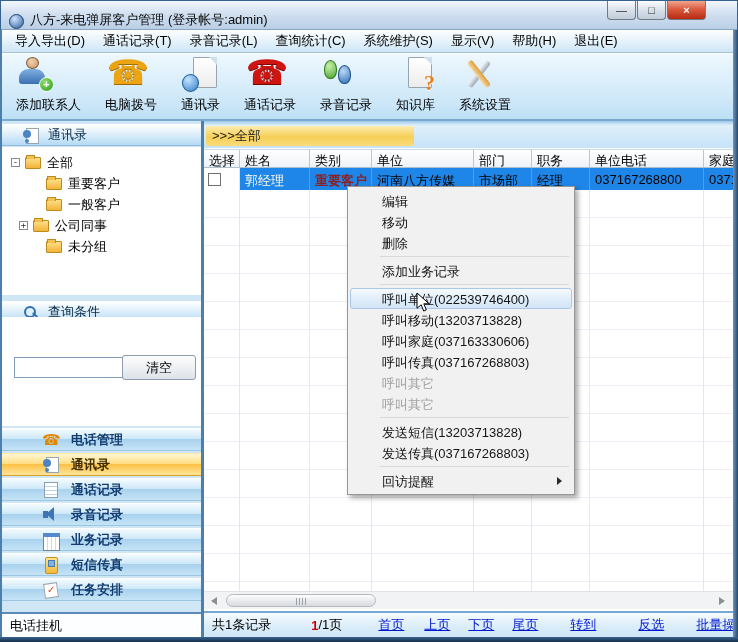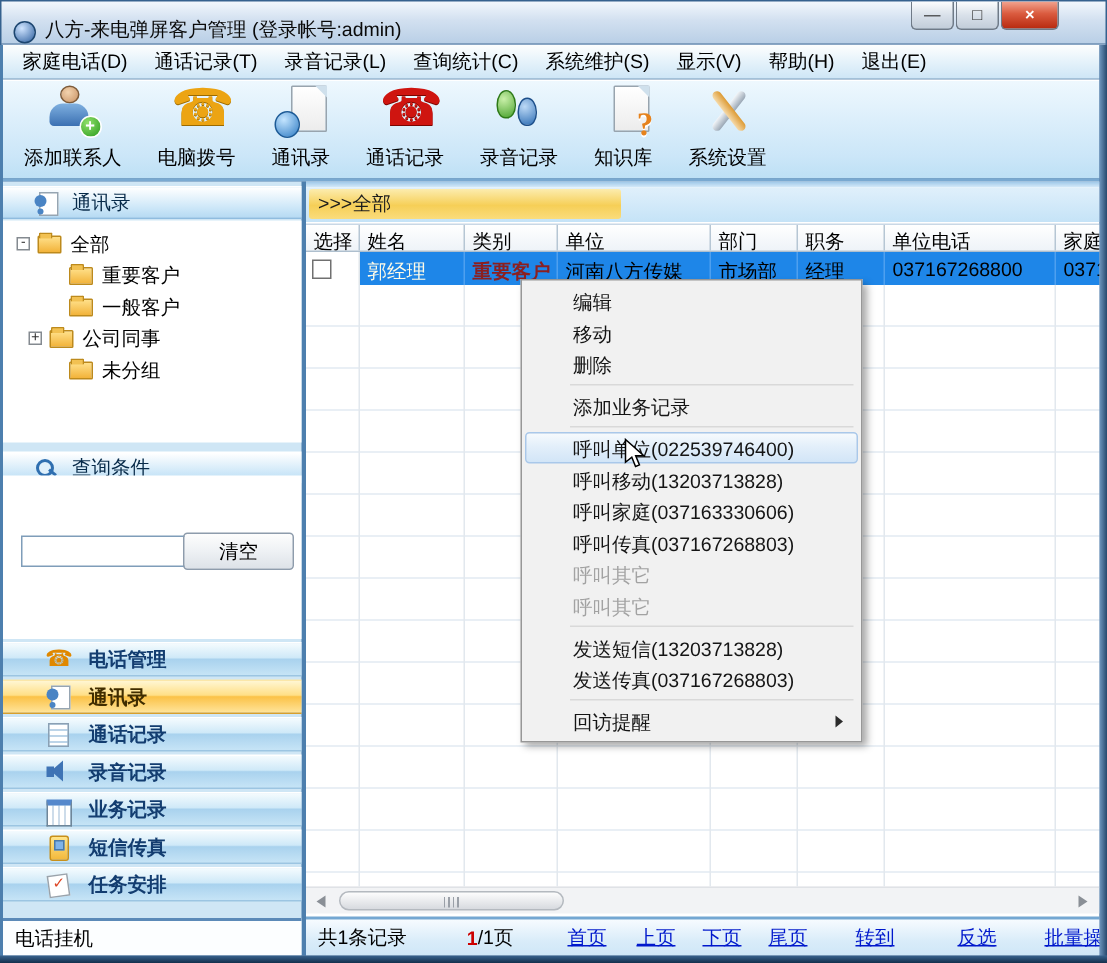--- a/index.html
+++ b/index.html
@@ -14,21 +14,21 @@
 .wbtn.min,.wbtn.max{width:29px}
 .wbtn.close{width:39px;background:linear-gradient(#f2a48f,#da5b3f 45%,#b82a10);color:#fff;font-weight:bold}
 .lborder{position:absolute;left:0;top:30px;width:2px;bottom:0;background:#4d7fae}
 .rborder{position:absolute;right:0;top:30px;width:5px;bottom:0;background:linear-gradient(90deg,#6e95bd,#27496e)}
 .bborder{position:absolute;left:0;bottom:0;height:5px;width:100%;background:linear-gradient(#39648f,#142f4c)}
 
 .menubar{position:absolute;left:2px;top:30px;width:731px;height:23px;background:linear-gradient(#fdfefe,#e3f1fa 55%,#cfe6f6);border-bottom:1px solid #a3c1d9;display:flex;align-items:center;padding-left:4px;color:#000}
 .menubar .mitem{padding:3px 9px;cursor:default}
 
 .toolbar{position:absolute;left:2px;top:53px;width:731px;height:68px;background:linear-gradient(#eef8fe,#cbe6f8 78%,#bde0f5);border-top:1px solid #fff;border-bottom:2px solid #79a9d1;display:flex;align-items:flex-end;padding:0 0 5px 14px;gap:24px}
-.tool{display:flex;flex-direction:column;align-items:center;gap:4px;cursor:default}
+.tool{display:flex;flex-direction:column;gap:4px;cursor:default}
 .tool .tlabel{color:#000;white-space:nowrap}
 .tico{position:relative;width:38px;height:36px}
 
 .ic-person .head{position:absolute;left:10px;top:1px;width:13px;height:12px;border-radius:50%;background:radial-gradient(circle at 40% 35%,#f3d3ae,#c89265);border:1px solid #7d5b3a}
 .ic-person .bodyp{position:absolute;left:3px;top:13px;width:26px;height:15px;border-radius:9px 9px 3px 3px;background:linear-gradient(#7fb0e0,#3b70b2)}
 .ic-person .plus{position:absolute;right:0;bottom:0;width:15px;height:15px;border-radius:50%;background:radial-gradient(circle at 35% 30%,#90e06b,#2a9a1c);border:1px solid #fff;color:#fff;font:bold 11px/13px "Liberation Sans",sans-serif;text-align:center}
 .ic-person .plus::before{content:"+"}
 .ic-phone-y::before{content:"☎";font-size:34px;line-height:36px;color:#eca413;text-shadow:0 1px 0 #9a6a00;position:absolute;left:2px;top:-2px}
 .ic-phone-r::before{content:"☎";font-size:34px;line-height:36px;color:#cf1510;text-shadow:0 1px 0 #7a0500;position:absolute;left:2px;top:-2px}
 .page{position:absolute;right:2px;top:1px;width:24px;height:31px;background:linear-gradient(#ffffff,#ececec);border:1px solid #98a4ae;border-radius:1px}
@@ -49,21 +49,21 @@
 .titem{display:flex;align-items:center;height:21px;cursor:default;color:#000}
 .titem .ind0{width:2px}.titem .ind1{width:22px}
 .expander{width:9px;height:9px;border:1px solid #848a90;background:#fff;font:9px/7px "DejaVu Sans Mono",monospace;text-align:center;color:#333;margin-right:5px;flex:0 0 auto}
 .noexp{width:15px;flex:0 0 auto}
 .folder{position:relative;width:16px;height:12px;background:linear-gradient(#ffe08a,#f2b33a);border:1px solid #bd8a1c;border-radius:1px;margin-right:6px;flex:0 0 auto}
 .folder::before{content:"";position:absolute;left:0;top:-3px;width:7px;height:3px;background:#f2c152;border:1px solid #bd8a1c;border-bottom:none;border-radius:1px 1px 0 0}
 .search-area{position:absolute;left:0;top:196px;width:199px;height:109px;background:#fff}
 .search-input{position:absolute;left:12px;top:40px;width:114px;height:21px;border:1px solid #7f9db9;background:#fff;font:13px "Liberation Sans",sans-serif;padding:0 3px}
 .clear-btn{position:absolute;left:120px;top:38px;width:74px;height:25px;border:1px solid #8e9cac;border-radius:3px;background:linear-gradient(#fdfdfd,#eef1f4 50%,#dde2e8);font:13px "Liberation Sans",sans-serif;color:#000;cursor:default}
 .nav{position:absolute;left:0;top:307px;width:199px}
-.nav-item{height:23px;margin-bottom:2px;background:linear-gradient(#f4fbfe,#cfe9f8 45%,#a9d2ee 50%,#c6e4f6);border-top:1px solid #fff;border-bottom:1px solid #9cc5e2;display:flex;align-items:center;padding-left:28px;gap:12px;color:#133d70;font-weight:bold;cursor:default}
+.nav-item{height:23px;margin-bottom:2px;background:linear-gradient(#f4fbfe,#cfe9f8 45%,#a9d2ee 50%,#c6e4f6);border-top:1px solid #fff;border-bottom:1px solid #9cc5e2;display:flex;align-items:center;padding-left:40px;gap:12px;color:#133d70;font-weight:bold;cursor:default}
 .nav-item.selected{background:linear-gradient(#fff6d2,#ffdf86 45%,#fbc247 50%,#ffe49a);border-top:1px solid #fbe7a9;border-bottom:1px solid #d99f2b;color:#402d00}
 .hook{position:absolute;left:0;top:491px;width:199px;height:25px;background:#fcfeff;border-top:2px solid #5c8ab8;display:flex;align-items:center;padding-left:8px;color:#000}
 
 .mi{position:relative;width:17px;height:15px;flex:0 0 auto}
 .mi-contact::before{content:"";position:absolute;right:0;top:0;width:11px;height:14px;background:#fff;border:1px solid #96a5b2}
 .mi-contact::after{content:"";position:absolute;left:1px;top:2px;width:8px;height:8px;border-radius:50%;background:#4a84c4;box-shadow:0 7px 0 -2px #4a84c4}
 .mi-search::before{content:"";position:absolute;left:2px;top:1px;width:8px;height:8px;border:2px solid #2f6fb0;border-radius:50%;background:#dff0fb}
 .mi-search::after{content:"";position:absolute;left:10px;top:9px;width:6px;height:2px;background:#2f6fb0;transform:rotate(40deg)}
 .mi-phone::before{content:"☎";font-size:15px;line-height:15px;color:#e08800;position:absolute;left:0;top:0}
 .mi-callog::before{content:"";position:absolute;left:2px;top:0;width:12px;height:14px;background:repeating-linear-gradient(#ffffff 0 3px,#bcd4e8 3px 4px);border:1px solid #8aa0b4}
@@ -123,21 +123,21 @@
     <span class="app-icon"></span>
     <span>八方-来电弹屏客户管理 (登录帐号:admin)</span>
   </div>
   <div class="win-btns">
     <div class="wbtn min">—</div>
     <div class="wbtn max">□</div>
     <div class="wbtn close">×</div>
   </div>
 
   <div class="menubar">
-    <span class="mitem">家庭电话(D)</span>
+    <span class="mitem">导入导出(D)</span>
     <span class="mitem">通话记录(T)</span>
     <span class="mitem">录音记录(L)</span>
     <span class="mitem">查询统计(C)</span>
     <span class="mitem">系统维护(S)</span>
     <span class="mitem">显示(V)</span>
     <span class="mitem">帮助(H)</span>
     <span class="mitem">退出(E)</span>
   </div>
 
   <div class="toolbar">

